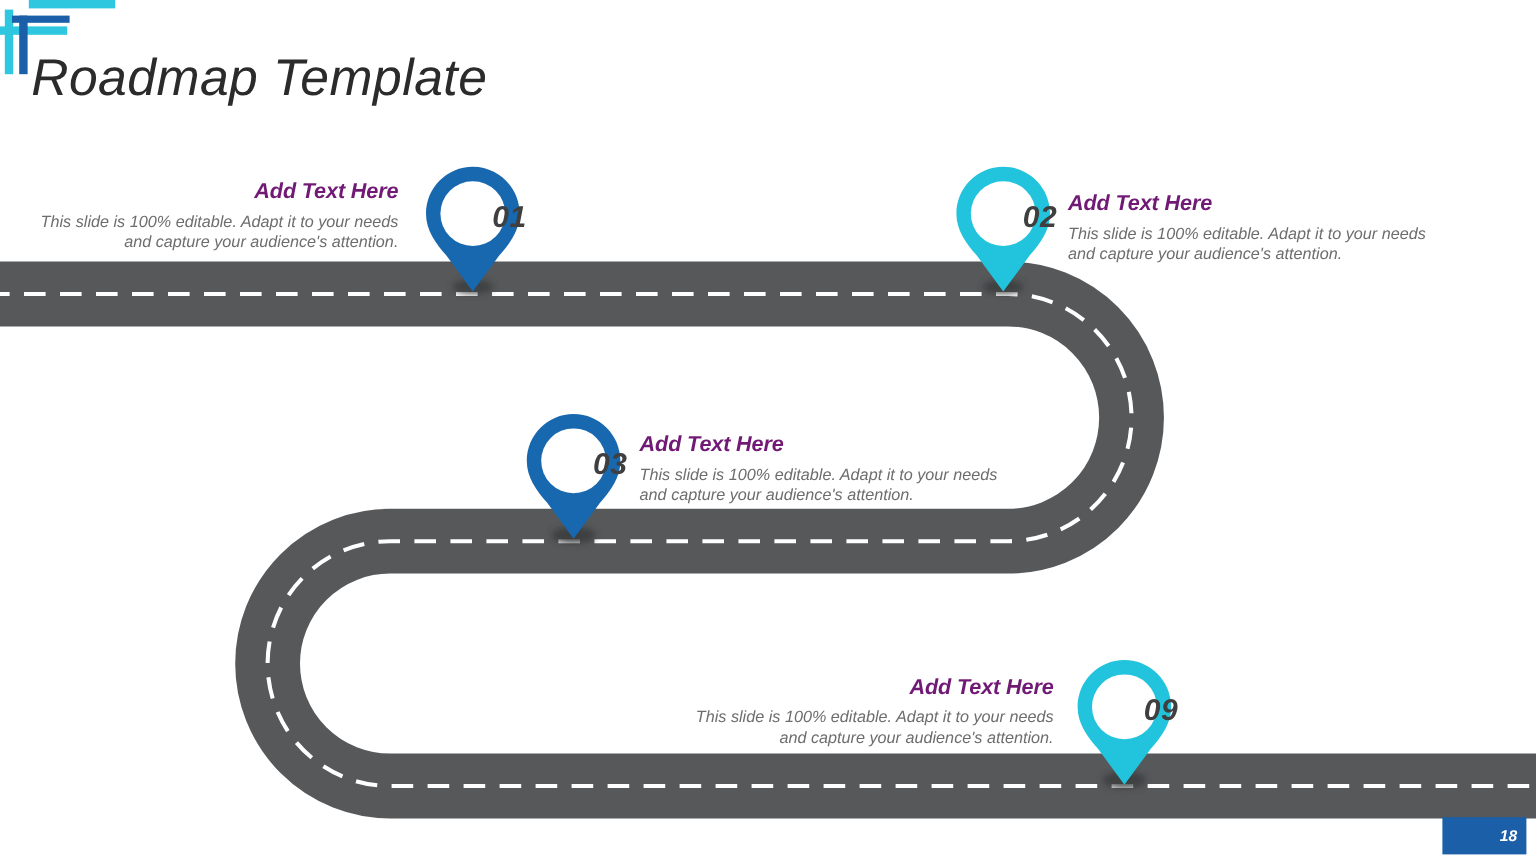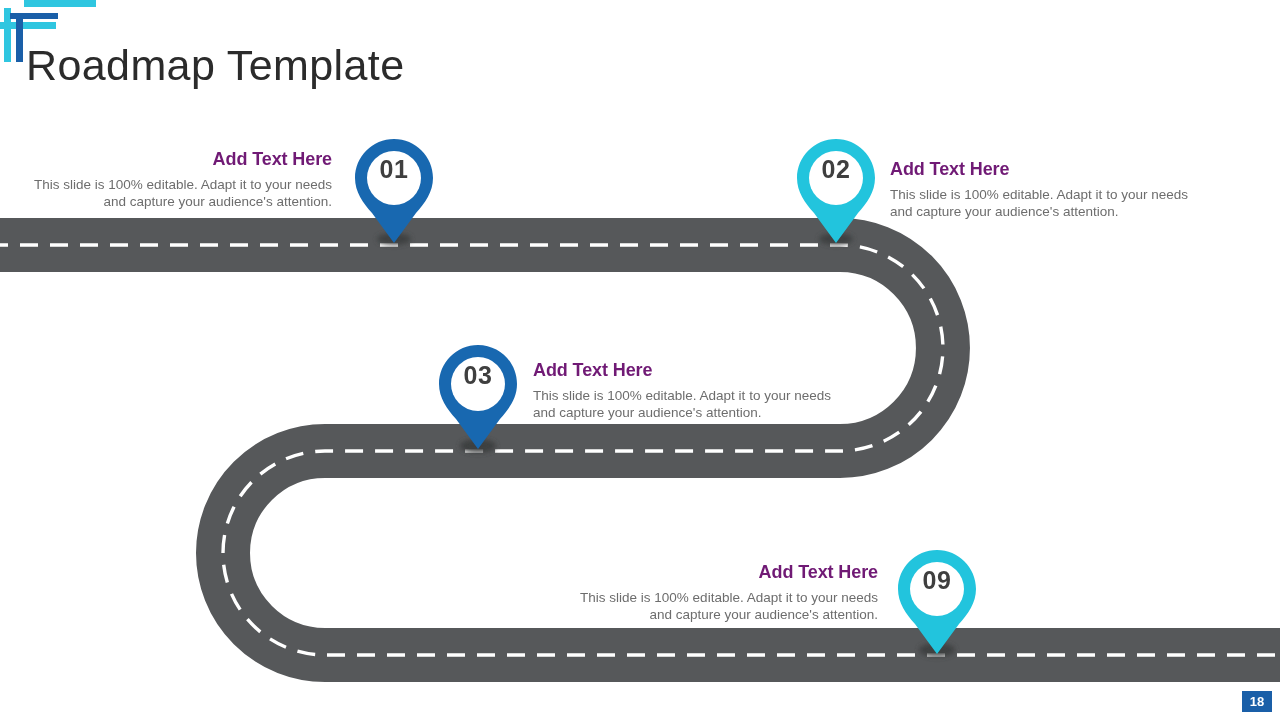--- a/index.html
+++ b/index.html
@@ -11,20 +11,21 @@
   body {
     font-family: "Liberation Sans", sans-serif;
     -webkit-font-smoothing: antialiased;
   }
   #slide {
     position: relative;
     width: 1280px;
     height: 720px;
     background: #ffffff;
     overflow: hidden;
+    font-style: italic;
   }
 
   
   #corner-deco {
     position: absolute;
     left: 0;
     top: 0;
     width: 120px;
     height: 62px;
     pointer-events: none;
@@ -60,23 +61,23 @@
     position: absolute;
     left: 0;
     top: 0;
     width: 90px;
     height: 112px;
     overflow: visible;
   }
   .pin .pin-number {
     position: absolute;
     left: 0;
-    top: 20px;
+    top: 32px;
     width: 90px;
-    text-align: center;
+    text-align: right;
     font-size: 25px;
     font-weight: bold;
     color: #3f3f3f;
     letter-spacing: 0.5px;
     pointer-events: none;
   }
 
   
   .callout {
     position: absolute;
@@ -97,28 +98,29 @@
   }
   .align-right { text-align: right; }
   .align-left  { text-align: left;  }
 
   
   #page-badge {
     position: absolute;
     right: 8px;
     bottom: 8px;
     width: 30px;
-    height: 21px;
+    height: 31px;
     background: #1a5fa8;
     color: #ffffff;
     font-size: 13px;
     font-weight: bold;
     display: flex;
     align-items: center;
     justify-content: center;
+    padding-left: 40px;
   }
 </style>
 </head>
 <body>
 
 <div id="slide">
 
   <svg id="corner-deco" viewBox="0 0 120 62">
     <rect x="24" y="0" width="72" height="7" fill="#2fc6e0"></rect>
     <rect x="0" y="22" width="56" height="7" fill="#2fc6e0"></rect>

